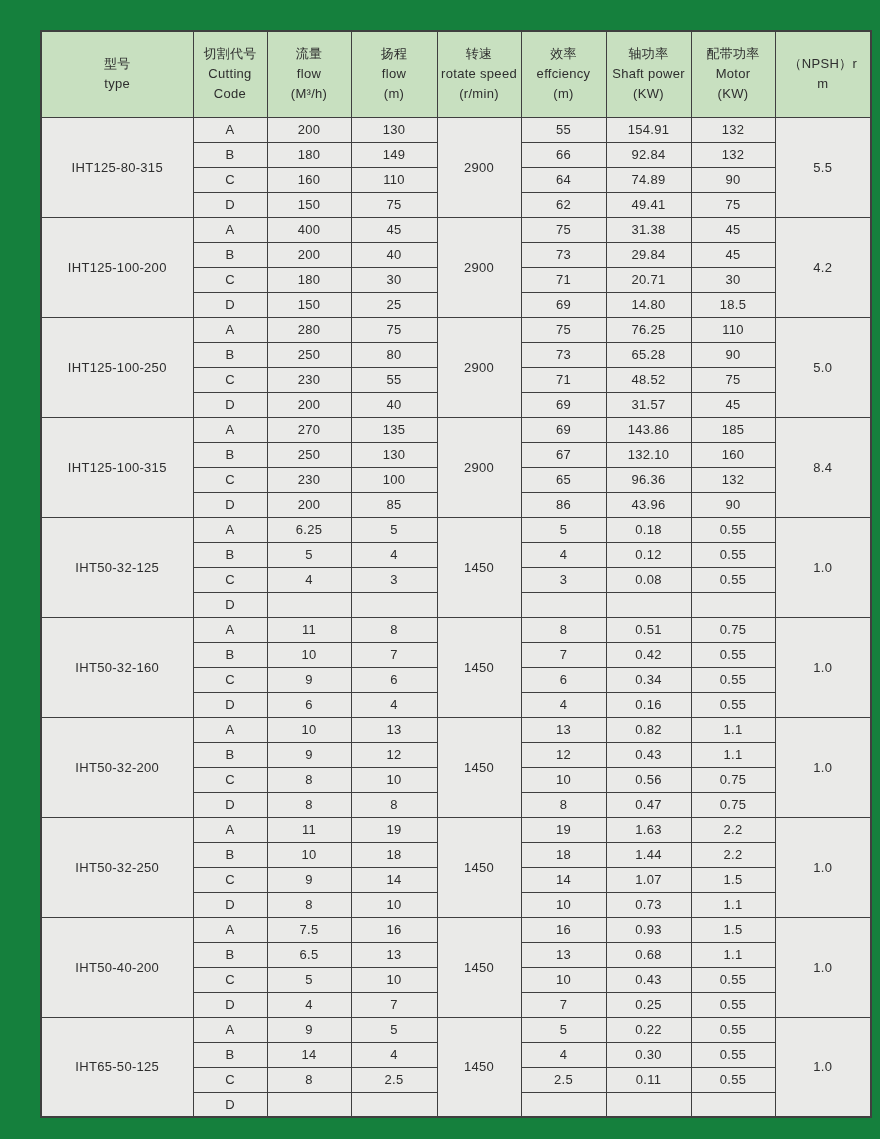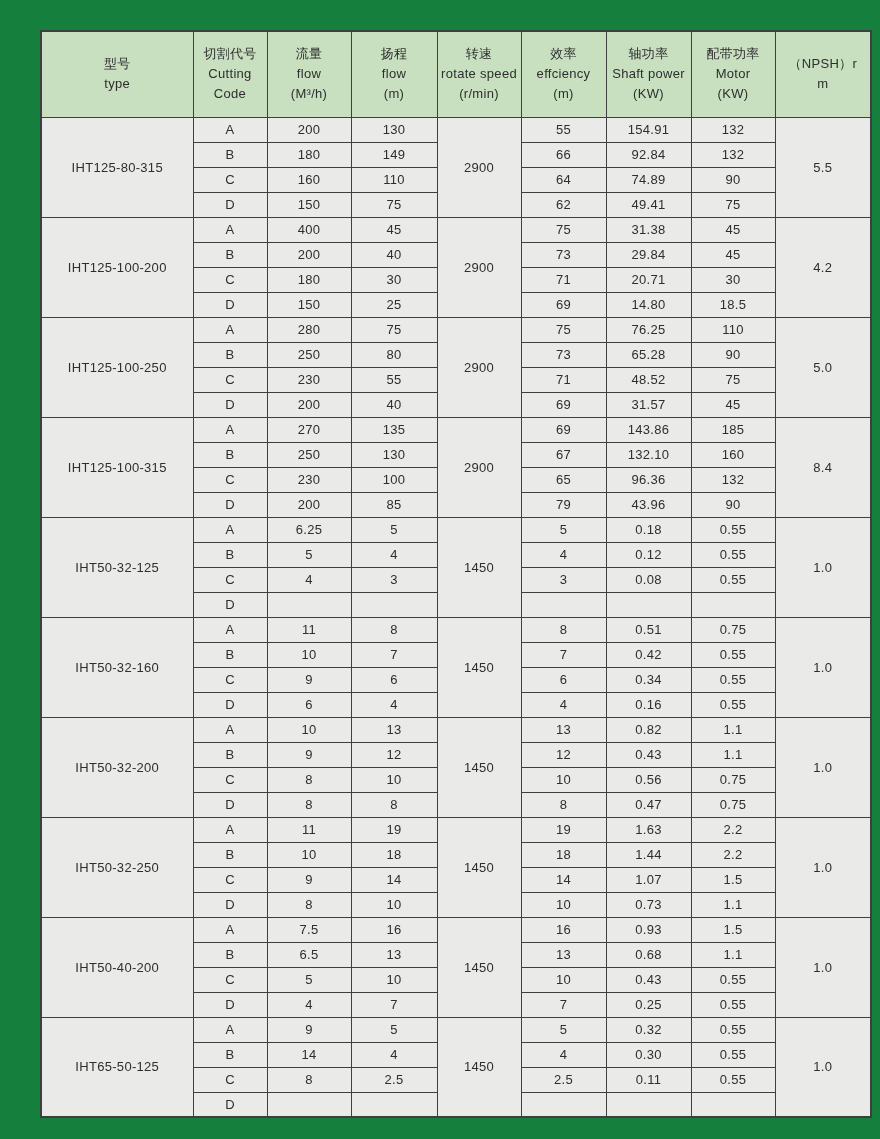--- a/index.html
+++ b/index.html
@@ -240,21 +240,21 @@
           <td>230</td>
           <td>100</td>
           <td>65</td>
           <td>96.36</td>
           <td>132</td>
         </tr>
         <tr>
           <td>D</td>
           <td>200</td>
           <td>85</td>
-          <td>79</td>
+          <td>86</td>
           <td>43.96</td>
           <td>90</td>
         </tr>
         <tr>
           <td rowspan="4">IHT50-32-125</td>
           <td>A</td>
           <td>6.25</td>
           <td>5</td>
           <td rowspan="4">1450</td>
           <td>5</td>
@@ -426,21 +426,21 @@
           <td>0.25</td>
           <td>0.55</td>
         </tr>
         <tr>
           <td rowspan="4">IHT65-50-125</td>
           <td>A</td>
           <td>9</td>
           <td>5</td>
           <td rowspan="4">1450</td>
           <td>5</td>
-          <td>0.32</td>
+          <td>0.22</td>
           <td>0.55</td>
           <td rowspan="4">1.0</td>
         </tr>
         <tr>
           <td>B</td>
           <td>14</td>
           <td>4</td>
           <td>4</td>
           <td>0.30</td>
           <td>0.55</td>

